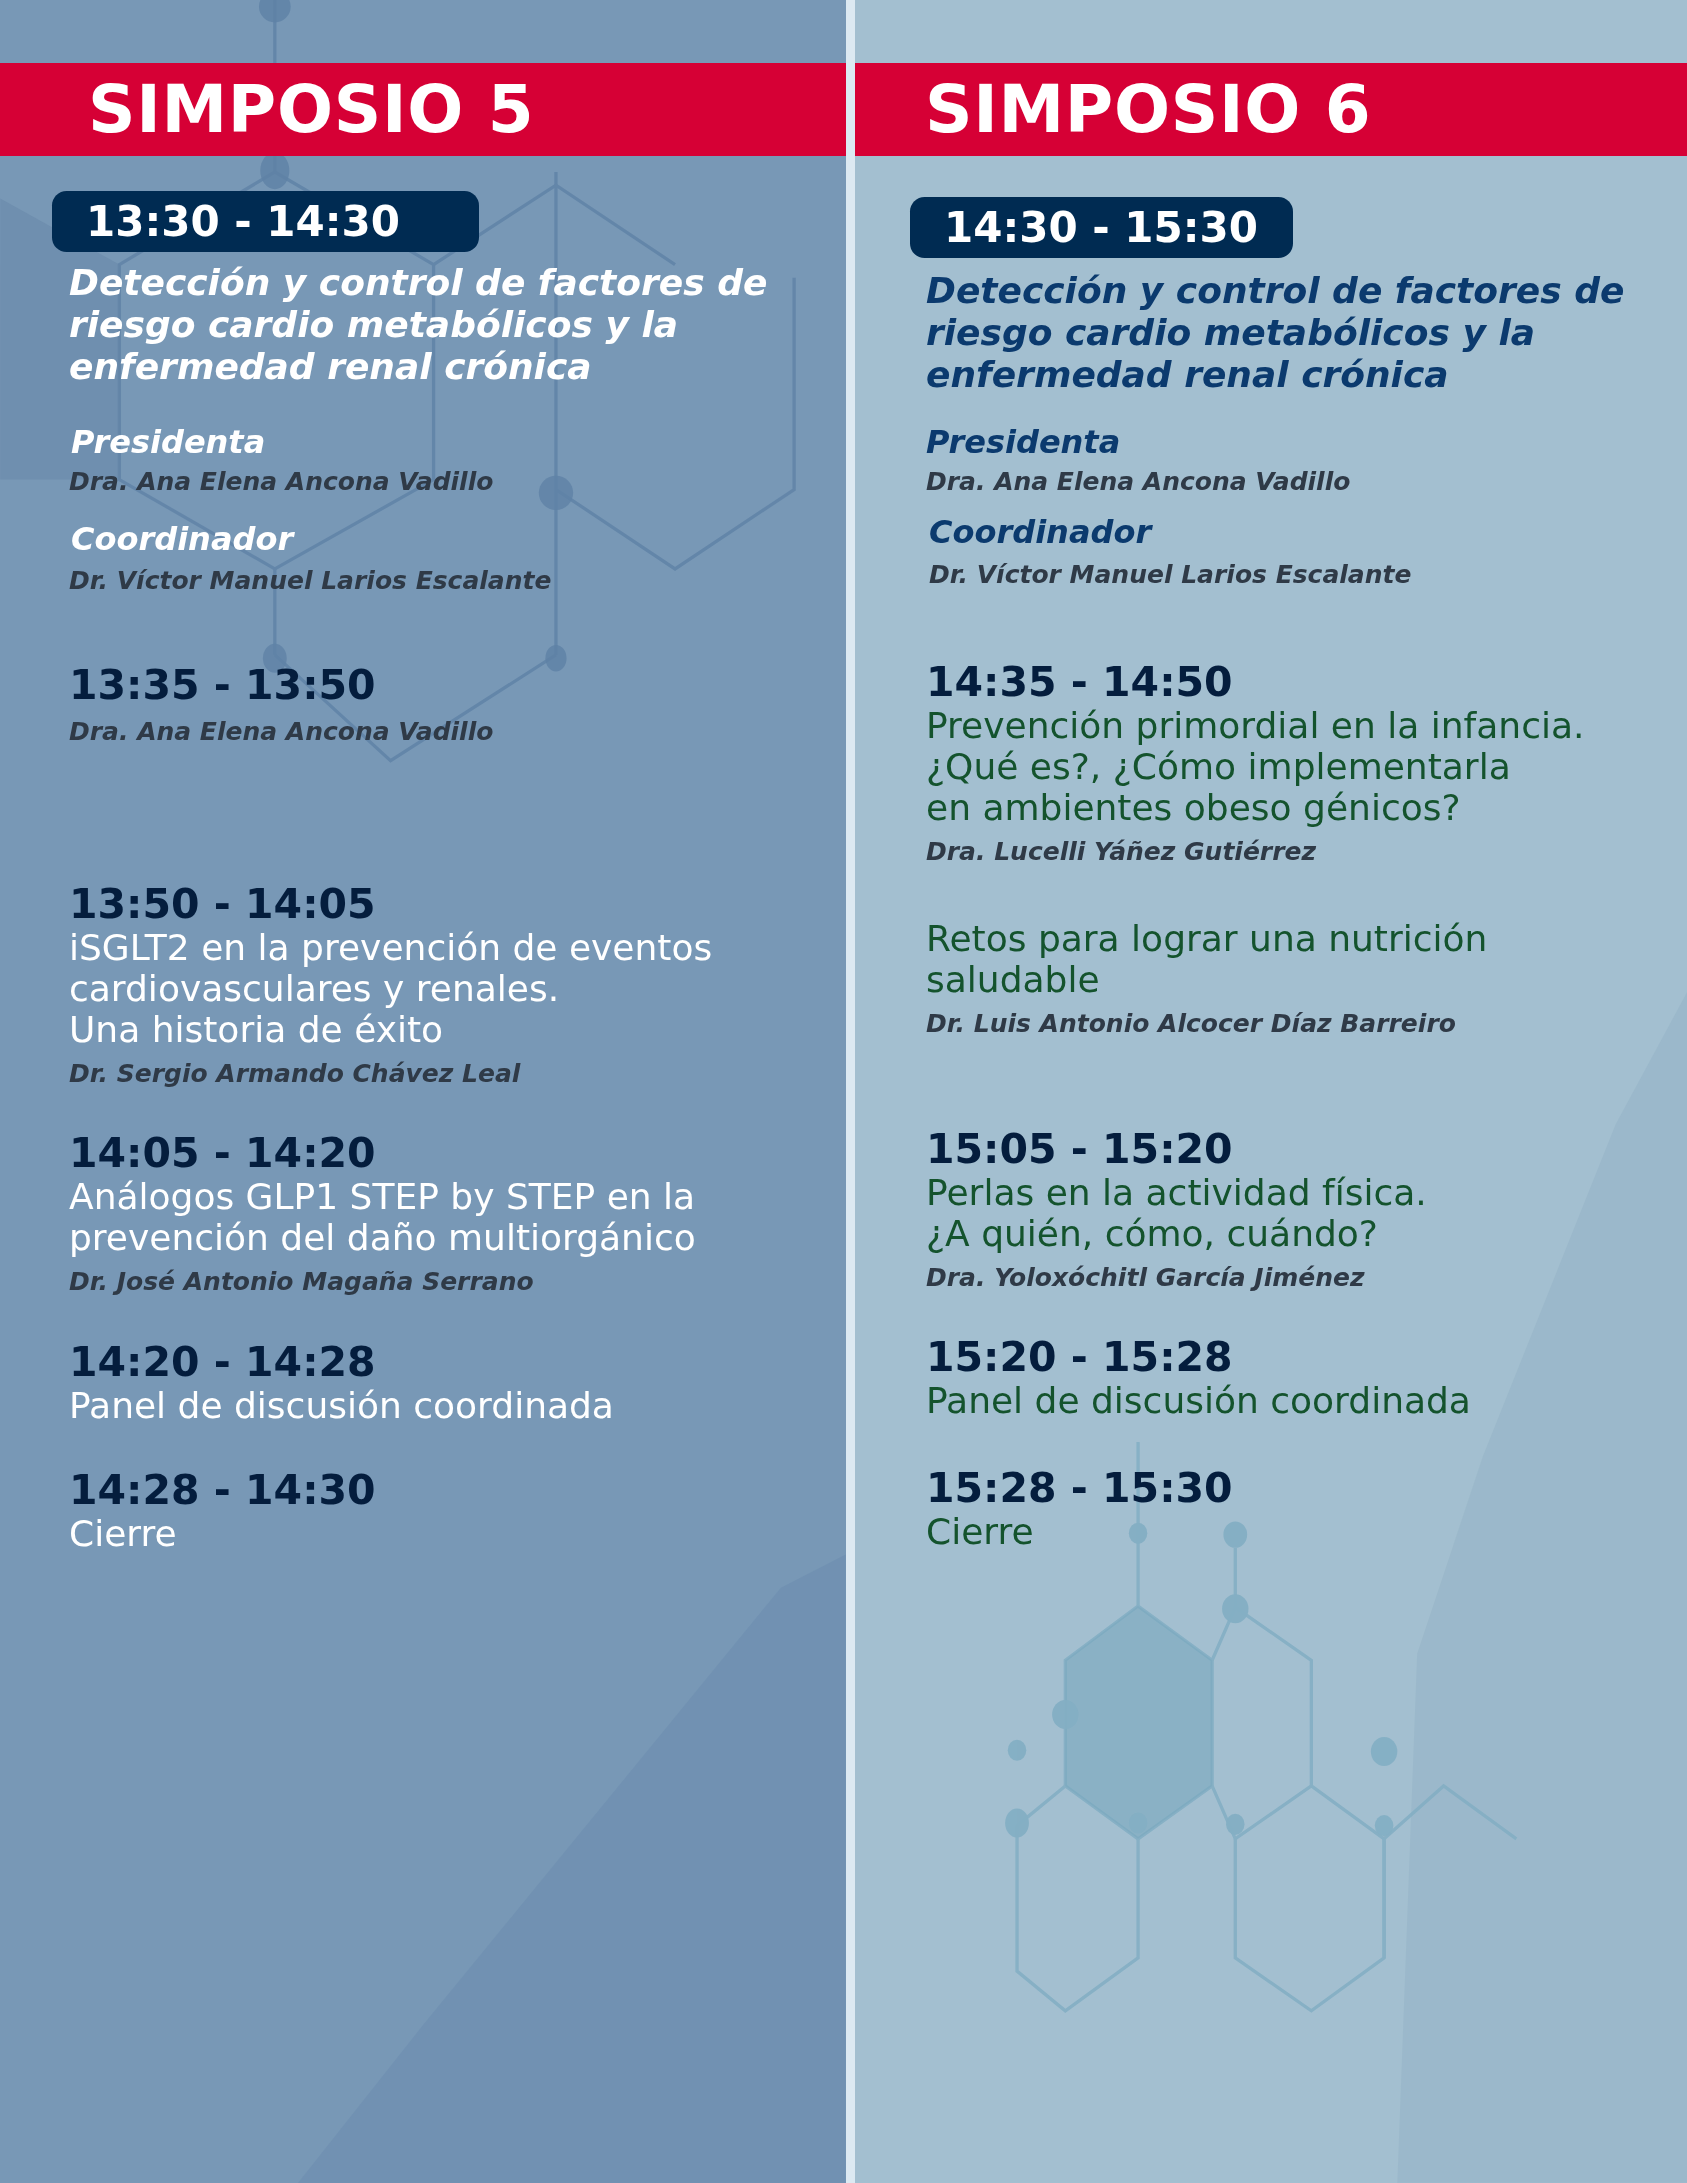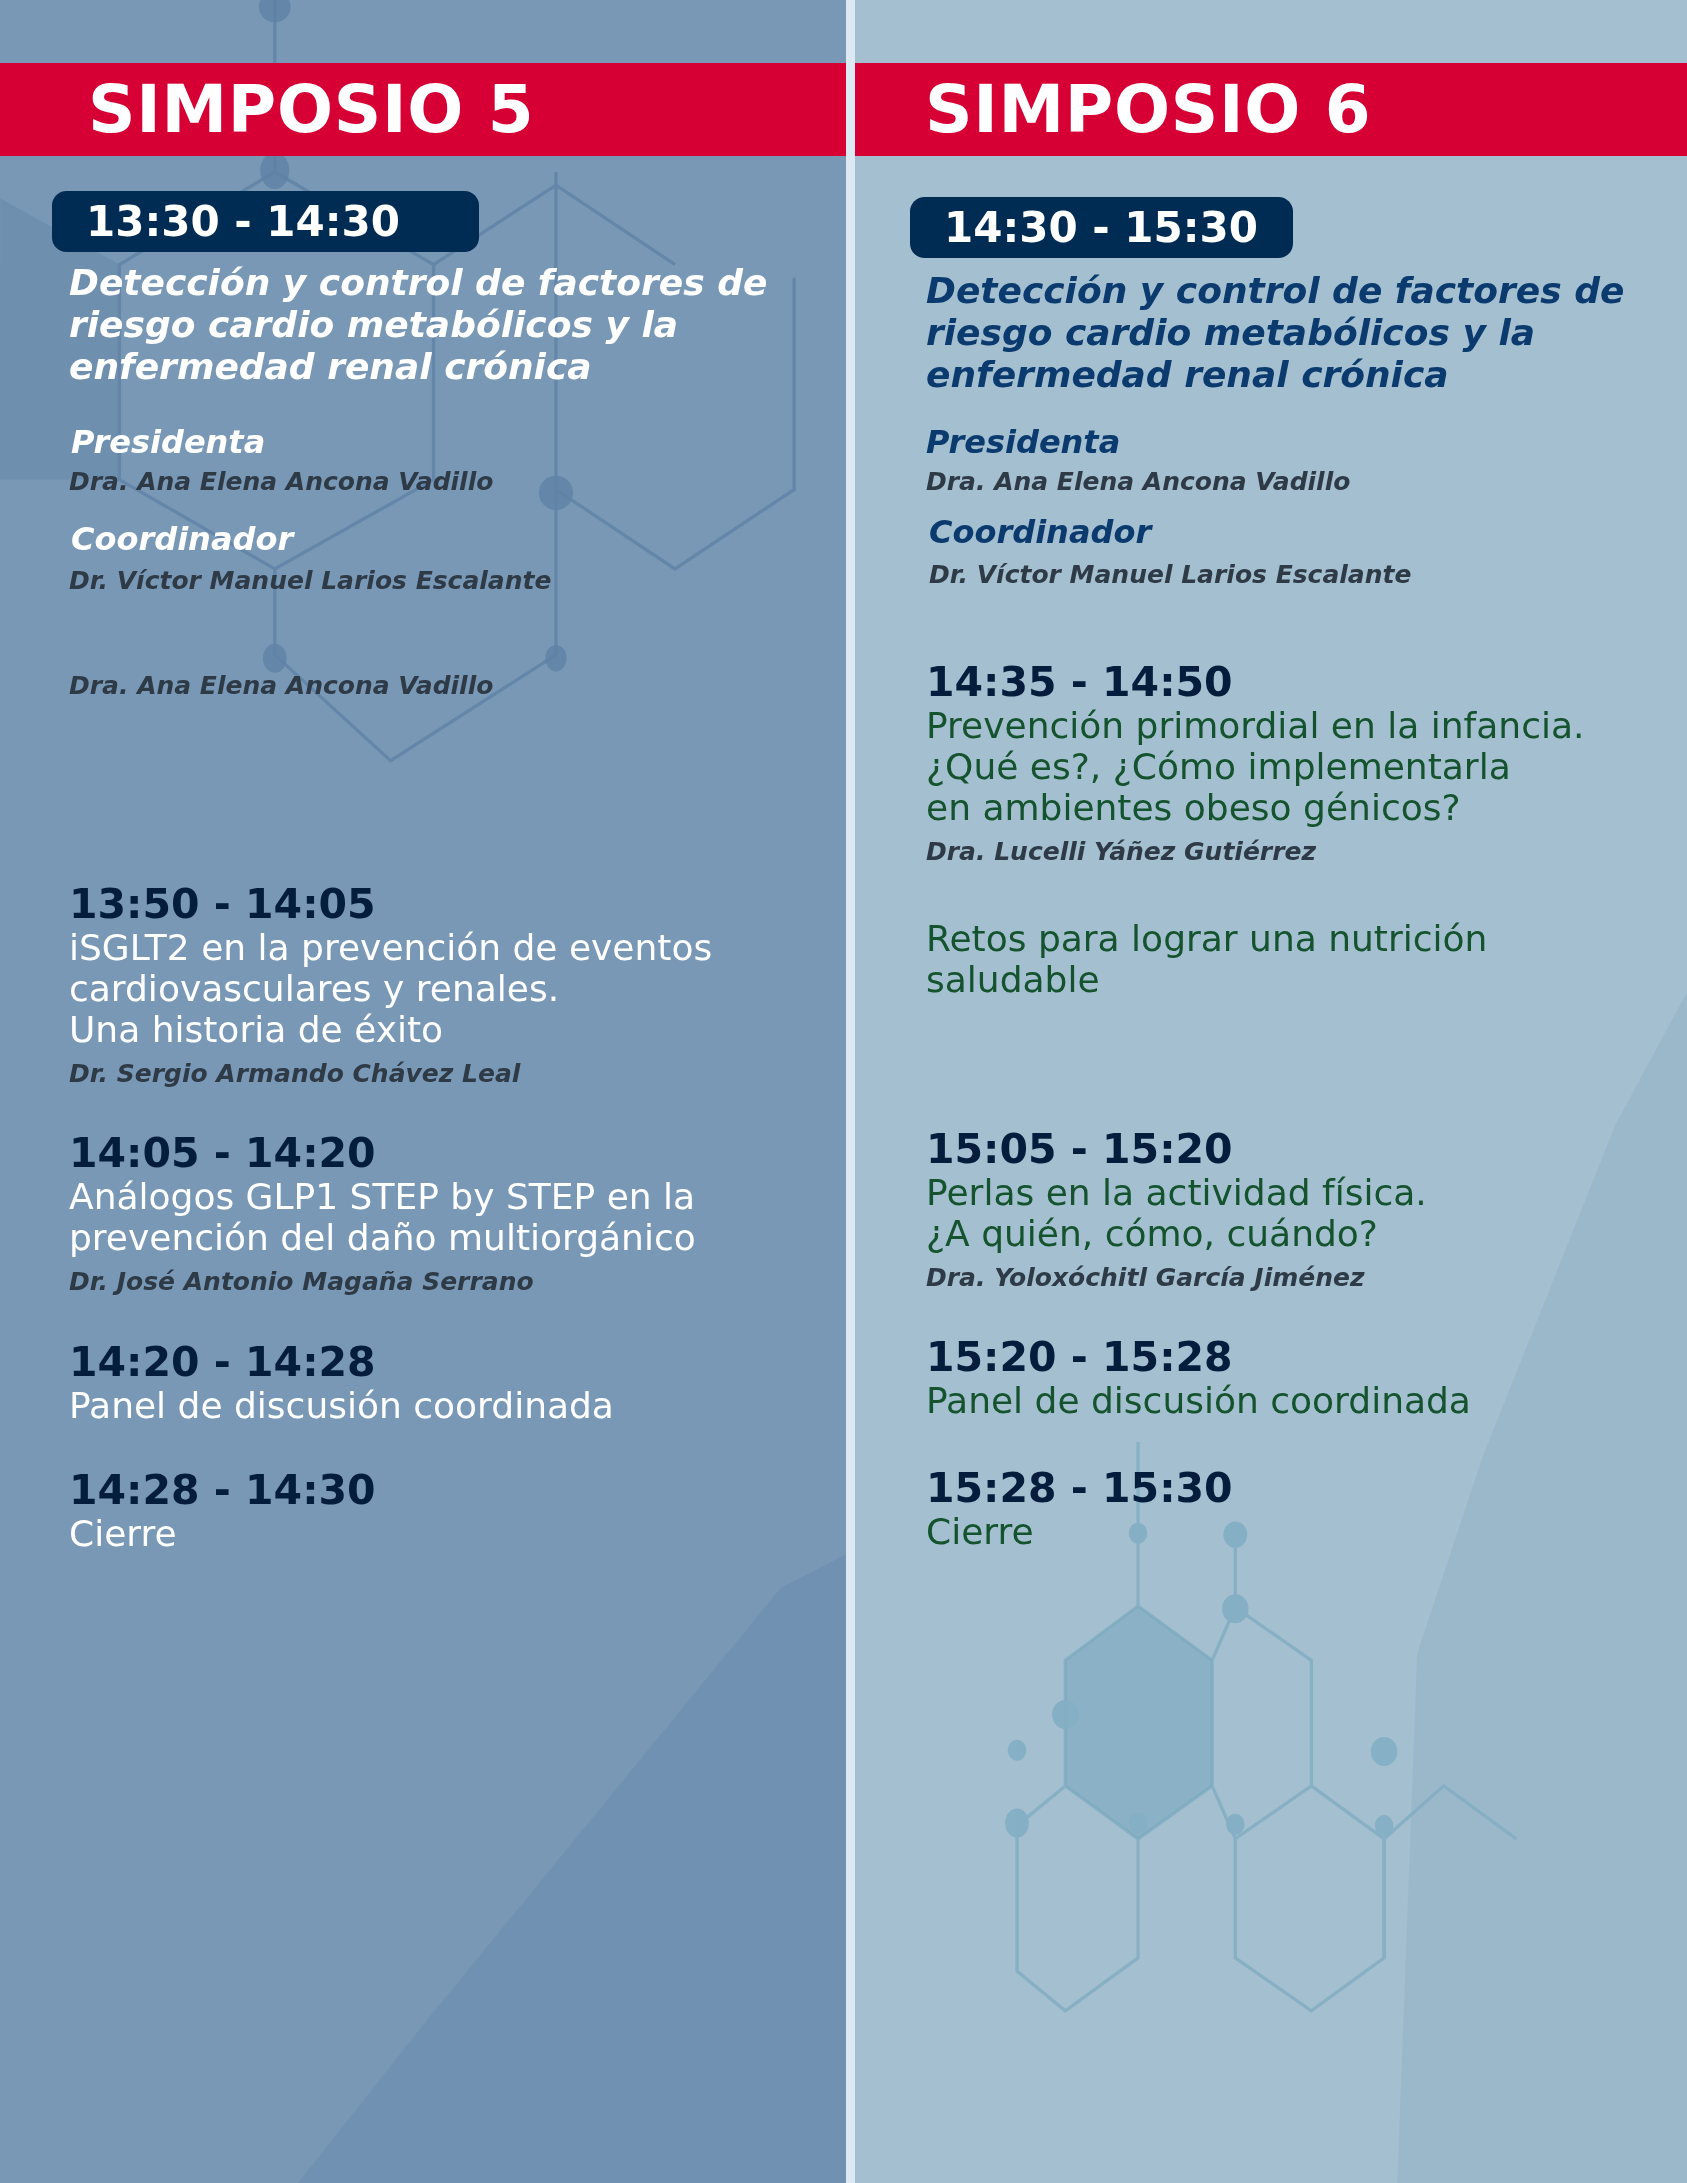--- a/index.html
+++ b/index.html
@@ -105,20 +105,21 @@
   <div class="time-pill pill-left">13:30 - 14:30</div>
 
   <p class="sym-title title-left">Detección y control de factores de riesgo cardio metabólicos y la enfermedad renal crónica</p>
 
   <p class="role-label" style="left:71px; top:423px;">Presidenta</p>
   <p class="role-name" style="left:69px; top:467px;">Dra. Ana Elena Ancona Vadillo</p>
   <p class="role-label" style="left:71px; top:520px;">Coordinador</p>
   <p class="role-name" style="left:69px; top:566px;">Dr. Víctor Manuel Larios Escalante</p>
 
   <div class="talk" style="left:69px; top:662px;">
+    <div class="t-time">13:35 - 13:50</div>
     <div class="t-speaker">Dra. Ana Elena Ancona Vadillo</div>
   </div>
 
   <div class="talk" style="left:69px; top:881px;">
     <div class="t-time">13:50 - 14:05</div>
     <div class="t-title">iSGLT2 en la prevención de eventos
 cardiovasculares y renales.
 Una historia de éxito</div>
     <div class="t-speaker">Dr. Sergio Armando Chávez Leal</div>
   </div>
@@ -188,20 +189,21 @@
     <div class="t-time">14:35 - 14:50</div>
     <div class="t-title">Prevención primordial en la infancia.
 ¿Qué es?, ¿Cómo implementarla
 en ambientes obeso génicos?</div>
     <div class="t-speaker">Dra. Lucelli Yáñez Gutiérrez</div>
   </div>
 
   <div class="talk" style="left:71px; top:918px;">
     <div class="t-title">Retos para lograr una nutrición
 saludable</div>
+    <div class="t-speaker">Dr. Luis Antonio Alcocer Díaz Barreiro</div>
   </div>
 
   <div class="talk" style="left:71px; top:1126px;">
     <div class="t-time">15:05 - 15:20</div>
     <div class="t-title">Perlas en la actividad física.
 ¿A quién, cómo, cuándo?</div>
     <div class="t-speaker">Dra. Yoloxóchitl García Jiménez</div>
   </div>
 
   <div class="talk" style="left:71px; top:1334px;">

